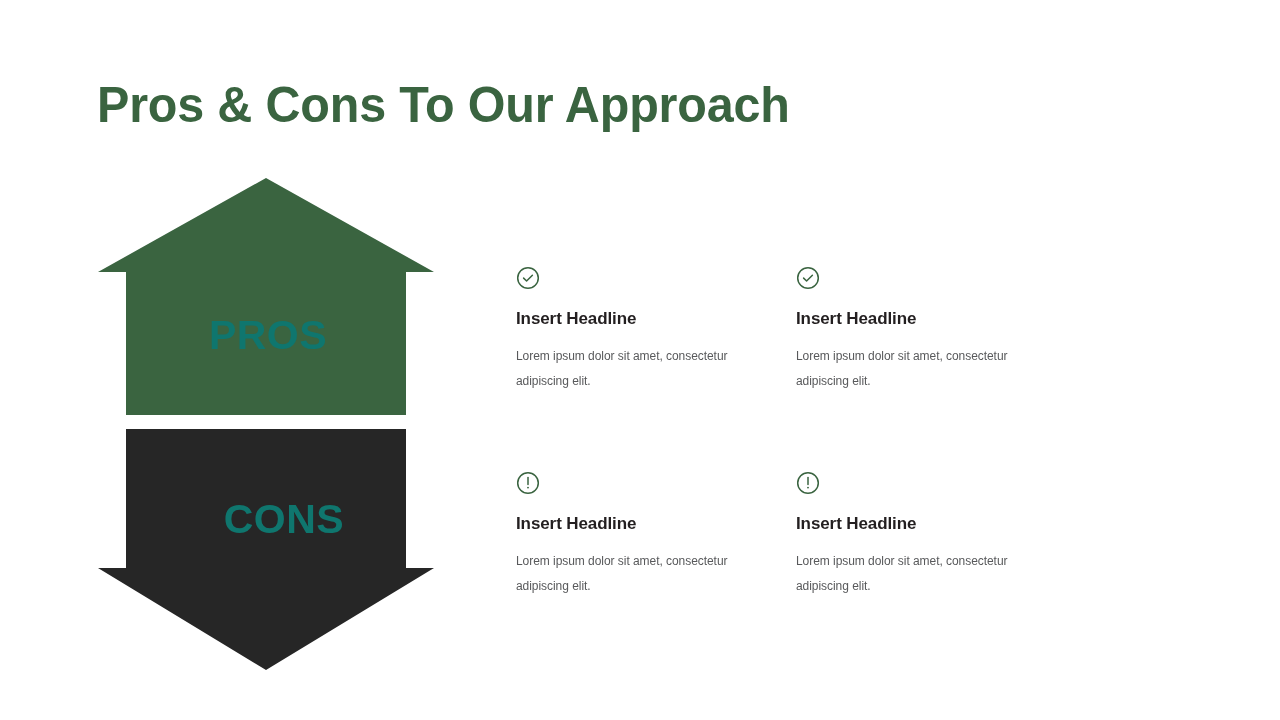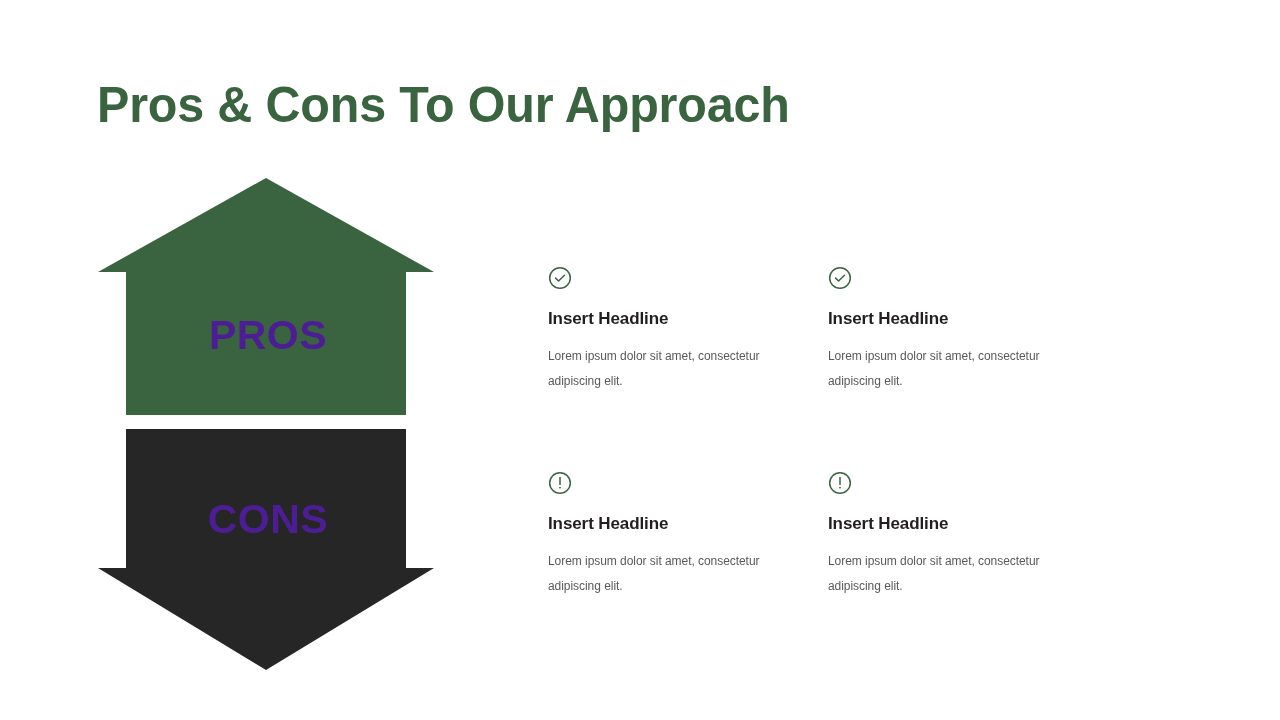--- a/index.html
+++ b/index.html
@@ -48,34 +48,34 @@
   #arrow-diagram svg {
     display: block;
     width: 356px;
     height: 512px;
   }
 
   .arrow-label {
     position: absolute;
     width: 356px;
     text-align: center;
-    color: #4c1d95;
+    color: #0f766e;
     font-weight: 700;
     font-size: 41px;
     line-height: 41px;
     letter-spacing: 0.5px;
     font-family: "Liberation Sans", sans-serif;
   }
   #pros-label { top: 147px; left: 0; }
-  #cons-label { top: 331px; left: 0; }
+  #cons-label { top: 331px; left: 16px; }
 
   
   #content-grid {
     position: absolute;
-    left: 548px;
+    left: 516px;
     top: 266px;
     width: 700px;
     height: 380px;
   }
   .feature-item {
     position: absolute;
     width: 252px;
   }
   .col-1 { left: 0px; }
   .col-2 { left: 280px; }

